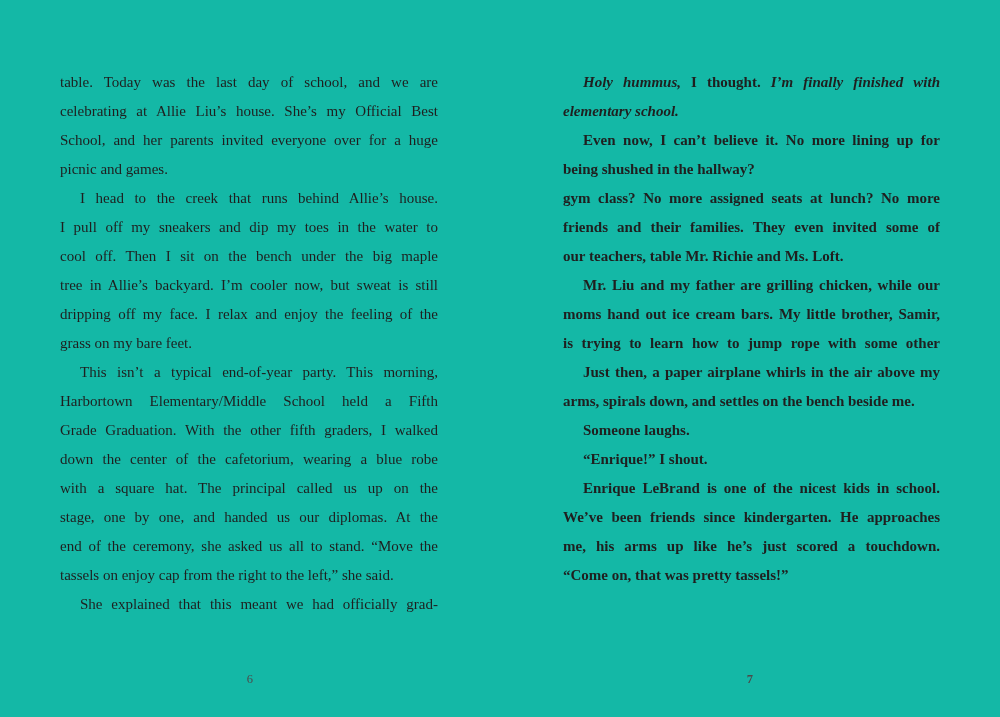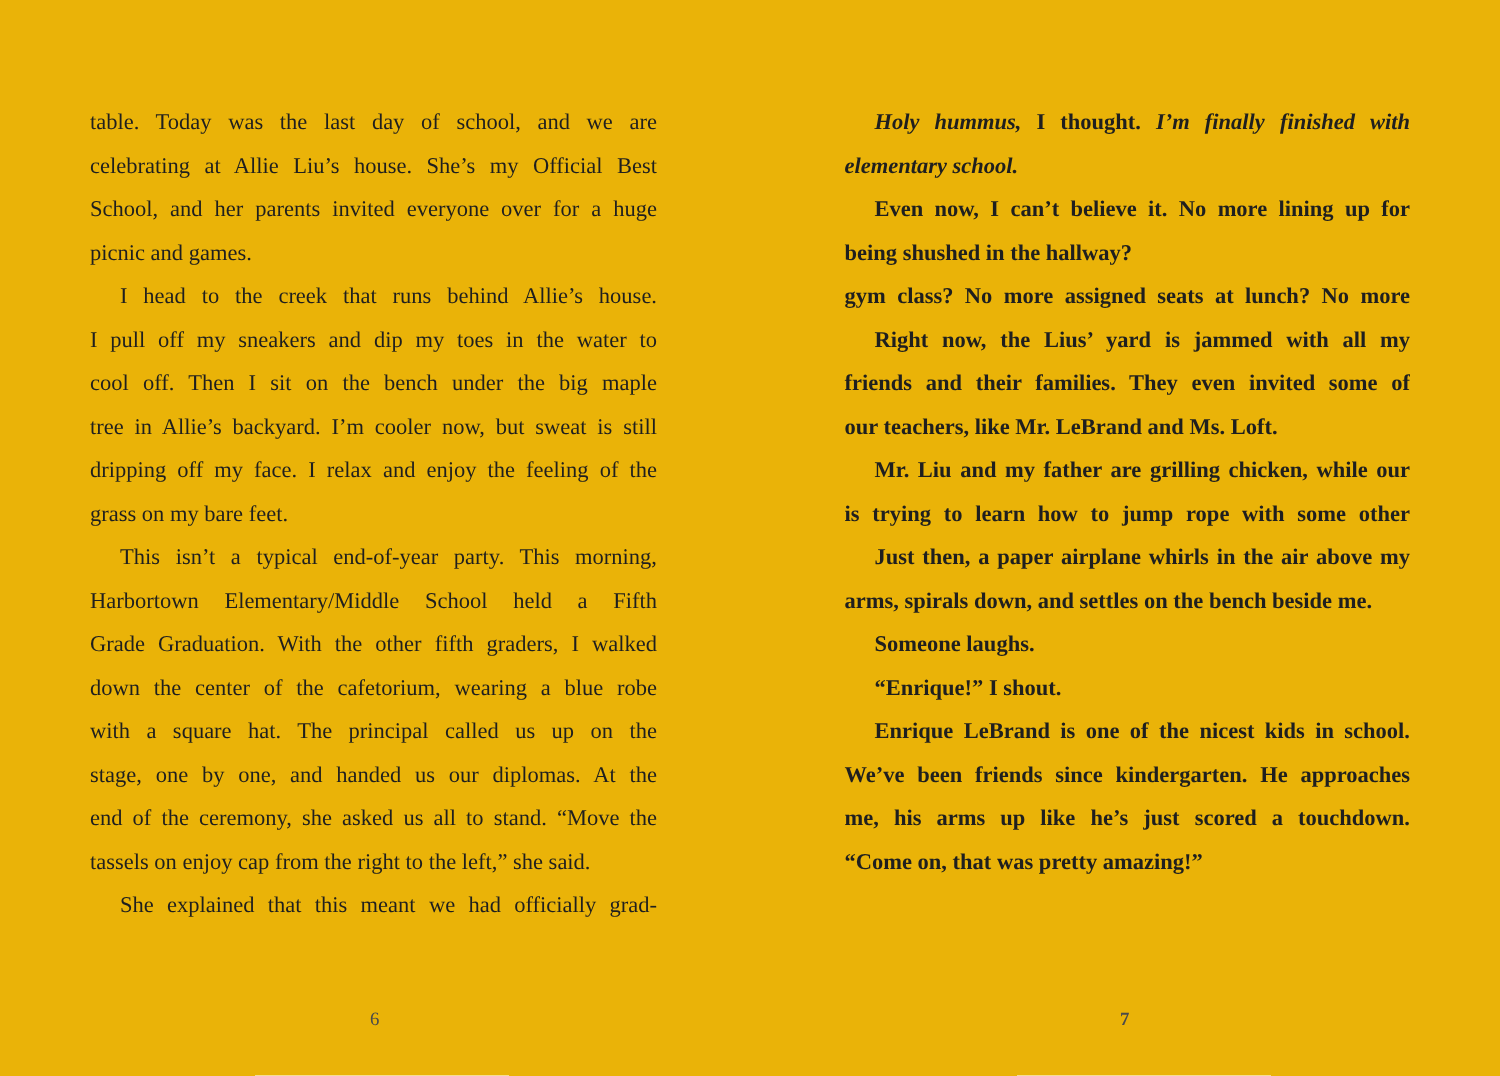--- a/index.html
+++ b/index.html
@@ -3,21 +3,21 @@
 <meta charset="utf-8">
 <style>
   * { margin: 0; padding: 0; box-sizing: border-box; }
   html, body {
     width: 1000px; height: 717px;
     background: #ffffff;
   }
   .spread {
     position: relative;
     width: 1000px; height: 717px;
-    background: #eab308;
+    background: #14b8a6;
     font-family: "Liberation Serif", "DejaVu Serif", serif;
     color: #1f1f1f;
   }
   .page { position: absolute; top: 0; height: 717px; }
   .page-left  { left: 0;   width: 500px; }
   .page-right { left: 500px; width: 500px; font-weight: bold; }
   .page-body {
     position: absolute;
     top: 68px;
     font-size: 15px;
@@ -78,30 +78,30 @@
     <div class="page-number">6</div>
   </div>
 
   <div class="page page-right">
     <div class="page-body">
         <div class="line indent"><span class="italic">Holy hummus,</span><span> I thought. </span><span class="italic">I’m finally finished with</span></div>
         <div class="line last"><span class="italic">elementary school.</span></div>
         <div class="line indent"><span>Even now, I can’t believe it. No more lining up for</span></div>
         <div class="line last"><span>being shushed in the hallway?</span></div>
         <div class="line"><span>gym class? No more assigned seats at lunch? No more</span></div>
-        <div class="line indent"><span>Right now, the Lius’ yard is jammed with all my</span></div>
         <div class="line"><span>friends and their families. They even invited some of</span></div>
-        <div class="line last"><span>our teachers, like Mr. LeBrand and Ms. Loft.</span></div>
+        <div class="line last"><span>our teachers, table Mr. Richie and Ms. Loft.</span></div>
         <div class="line indent"><span>Mr. Liu and my father are grilling chicken, while our</span></div>
+        <div class="line"><span>moms hand out ice cream bars. My little brother, Samir,</span></div>
         <div class="line"><span>is trying to learn how to jump rope with some other</span></div>
         <div class="line indent"><span>Just then, a paper airplane whirls in the air above my</span></div>
         <div class="line last"><span>arms, spirals down, and settles on the bench beside me.</span></div>
         <div class="line indent last"><span>Someone laughs.</span></div>
         <div class="line indent last"><span>“Enrique!” I shout.</span></div>
         <div class="line indent"><span>Enrique LeBrand is one of the nicest kids in school.</span></div>
         <div class="line"><span>We’ve been friends since kindergarten. He approaches</span></div>
         <div class="line"><span>me, his arms up like he’s just scored a touchdown.</span></div>
-        <div class="line last"><span>“Come on, that was pretty amazing!”</span></div>
+        <div class="line last"><span>“Come on, that was pretty tassels!”</span></div>
       </div>
     <div class="page-number">7</div>
   </div>
 
 </div>
 
 </body></html>

